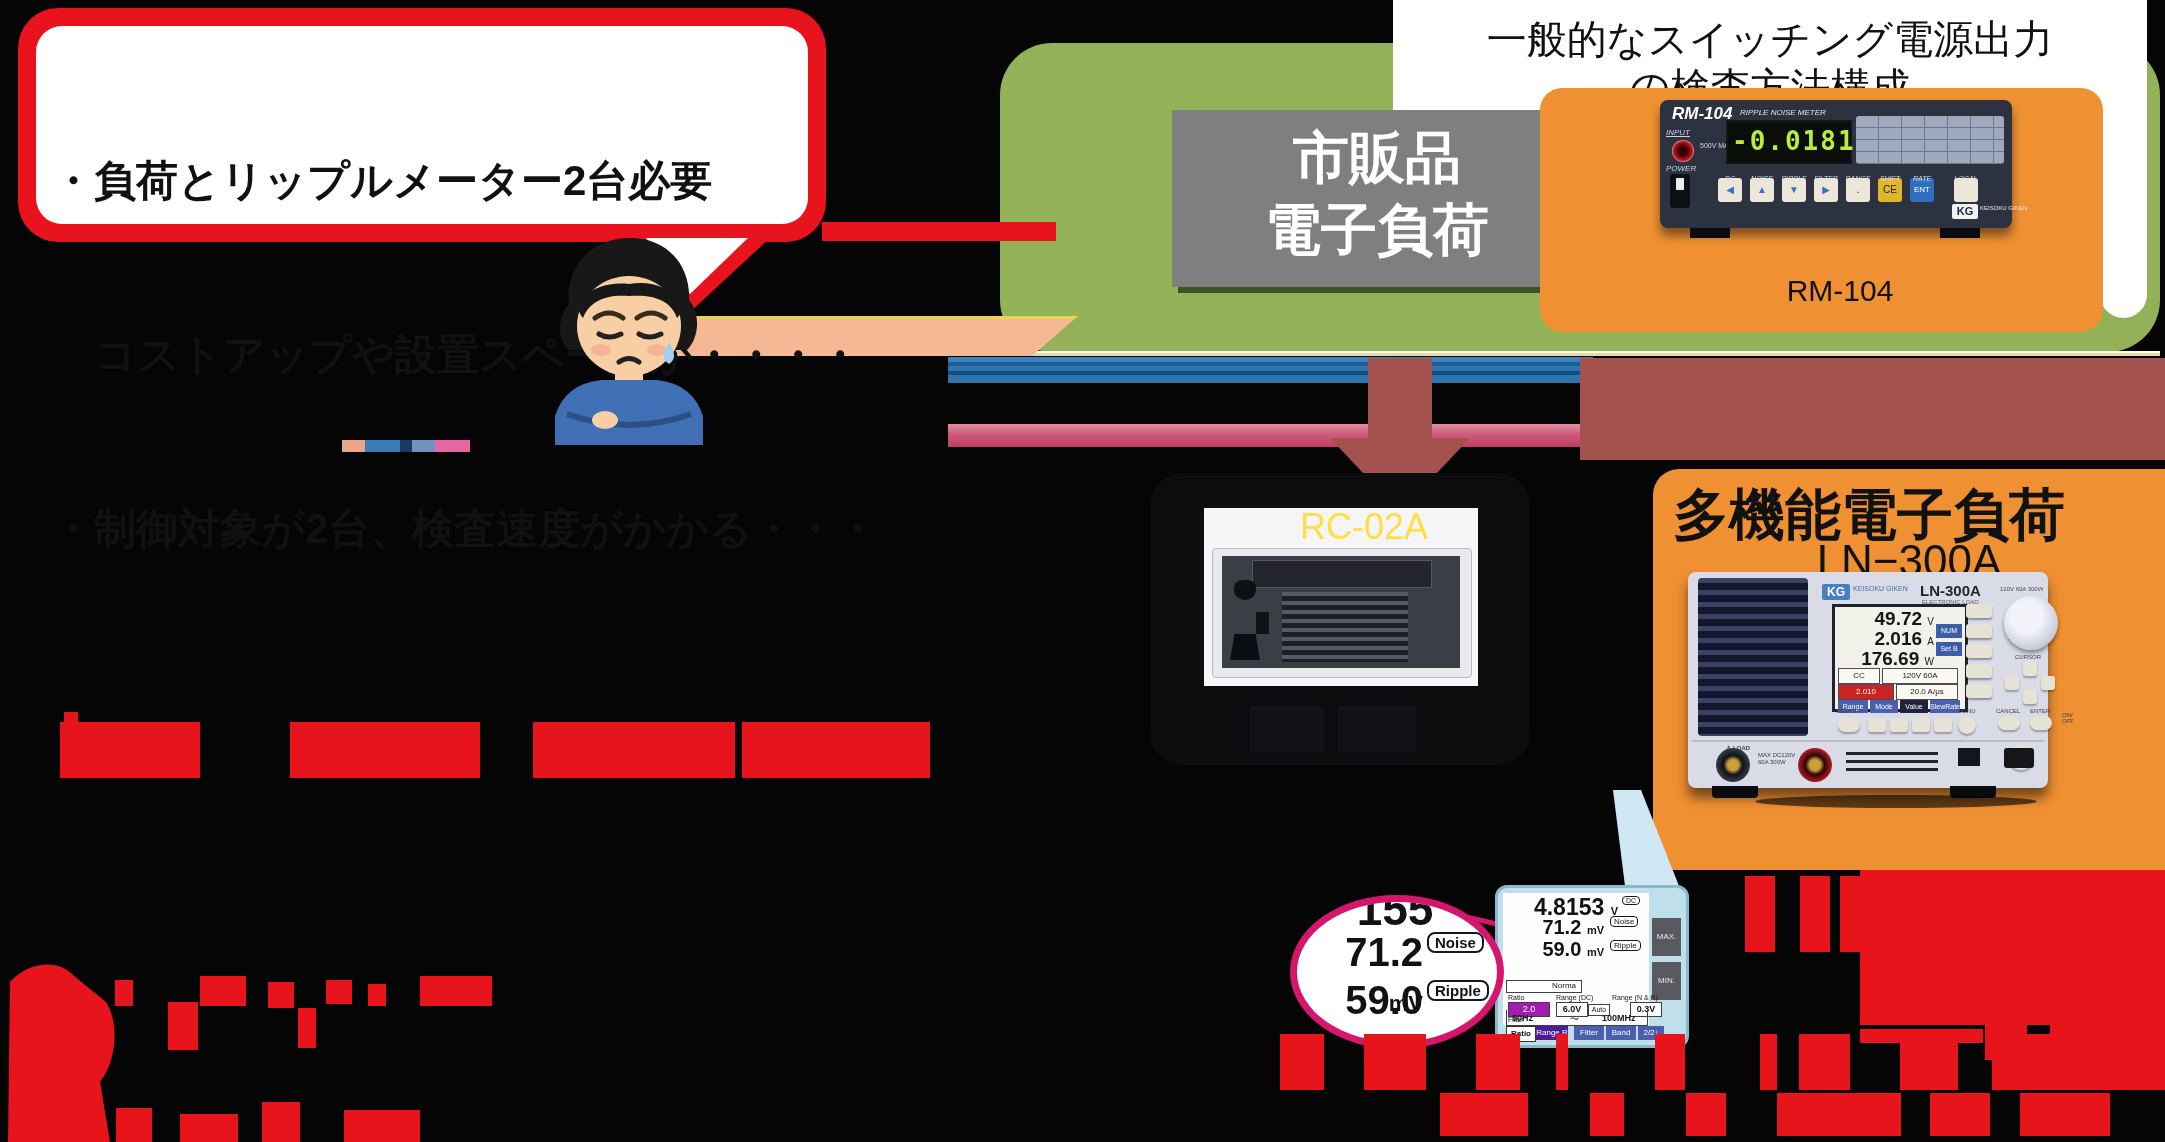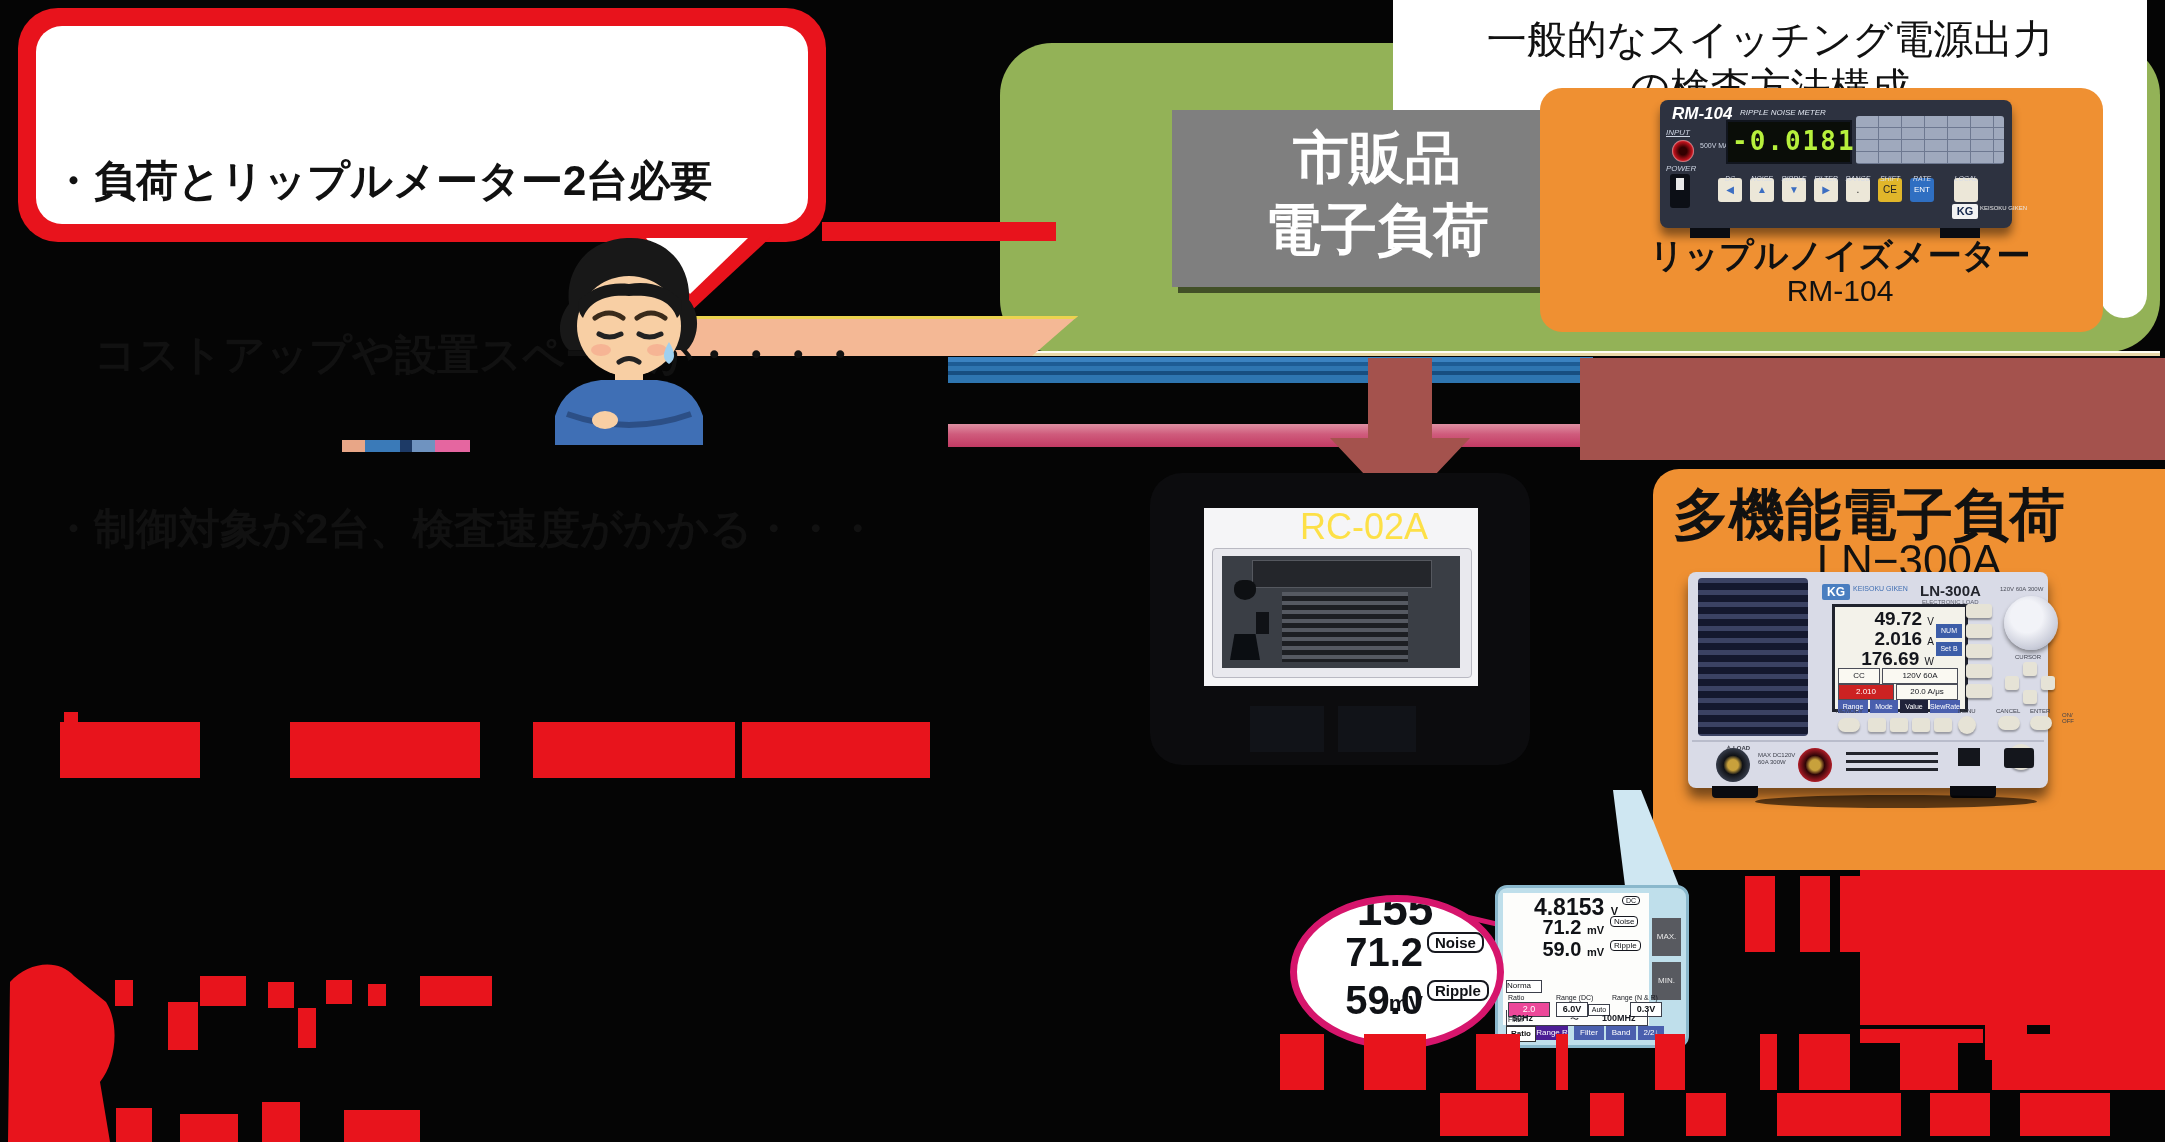--- a/index.html
+++ b/index.html
@@ -179,21 +179,20 @@
     <div class="rm-btn" style="left:160px;background:#e0b62a;color:#222;"><span class="rm-btnlbl">SHIFT</span><span>CE</span></div>
     <div class="rm-btn" style="left:192px;background:#2f6fc2;color:#fff;font-size:8px;"><span class="rm-btnlbl">RATE</span><span>ENT</span></div>
     <div class="rm-btn" style="left:236px;">
         <span class="rm-btnlbl">LOCAL</span>
       </div>
   </div>
   <div class="abs rm-kg">KG</div>
   <div class="abs rm-kgname">KEISOKU GIKEN</div>
   <div class="abs rm-foot" style="left:1690px;top:228px;width:40px;height:10px;"></div>
   <div class="abs rm-foot" style="left:1940px;top:228px;width:40px;height:10px;"></div>
-  <div class="abs rm-caption1 jp">リップルノイズメーター</div>
   <div class="abs rm-caption2">RM-104</div>
 
   <div class="abs blue-band"></div>
   <div class="abs pink-band"></div>
   <div class="abs salmon-band"></div>
   <div class="abs mini-strip"></div>
   <div class="abs maroon-block"></div>
 
   <div class="abs bubble-outer"></div>
   <div class="abs bubble-inner"></div>
@@ -330,23 +329,23 @@
   <div class="abs lcd"></div>
   <div class="abs lcd-screen"></div>
   <div class="abs lcd-dc"><span>4.8153</span> <span class="lcd-unit">V</span></div>
   <div class="lcd-chip" style="left:1622px;top:896px;font-size:7px;">DC</div>
   <div class="abs lcd-noise"><span>71.2</span> <span class="lcd-unit">mV</span></div>
   <div class="lcd-chip" style="left:1610px;top:916px;">Noise</div>
   <div class="abs lcd-ripple"><span>59.0</span> <span class="lcd-unit">mV</span></div>
   <div class="lcd-chip" style="left:1610px;top:940px;">Ripple</div>
   <div class="lcd-sidebtn" style="top:918px;">MAX.</div>
   <div class="lcd-sidebtn" style="top:962px;">MIN.</div>
-  <div class="lcd-box" style="left:1506px;top:980px;width:34px;height:11px;text-align:left;font-size:8px;">Norma</div>
+  <div class="lcd-box" style="left:1506px;top:980px;width:34px;height:11px;text-align:center;font-size:8px;padding-left:40px;">Norma</div>
   <div class="lcd-small" style="left:1508px;top:994px;">Ratio</div>
-  <div class="lcd-box" style="left:1508px;top:1002px;width:40px;height:13px;background:#ec4899;color:#fff;text-align:center;line-height:13px;">2.0</div>
+  <div class="lcd-box" style="left:1508px;top:1002px;width:40px;height:13px;background:#a21caf;color:#fff;text-align:center;line-height:13px;">2.0</div>
   <div class="lcd-small" style="left:1556px;top:994px;">Range (DC)</div>
   <div class="lcd-box" style="left:1556px;top:1002px;width:30px;height:13px;text-align:center;line-height:13px;font-weight:bold;">6.0V</div>
   <div class="lcd-box" style="left:1588px;top:1004px;width:20px;height:10px;font-size:7px;text-align:center;line-height:10px;">Auto</div>
   <div class="lcd-small" style="left:1612px;top:994px;">Range (N &amp; R)</div>
   <div class="lcd-box" style="left:1612px;top:1002px;width:30px;height:13px;text-align:center;line-height:13px;font-weight:bold;margin-left:18px;">0.3V</div>
   <div class="lcd-small" style="left:1508px;top:1016px;">Filter</div>
   <div class="lcd-box" style="left:1506px;top:1010px;width:140px;height:15px;border:1px solid #3c3f4a;background:transparent;border-top:none;"></div>
   <div class="lcd-small" style="left:1512px;top:1013px;font-size:9px;font-weight:bold;">50Hz</div>
   <div class="lcd-small" style="left:1570px;top:1013px;font-size:9px;">〜</div>
   <div class="lcd-small" style="left:1602px;top:1013px;font-size:9px;font-weight:bold;">100MHz</div>

